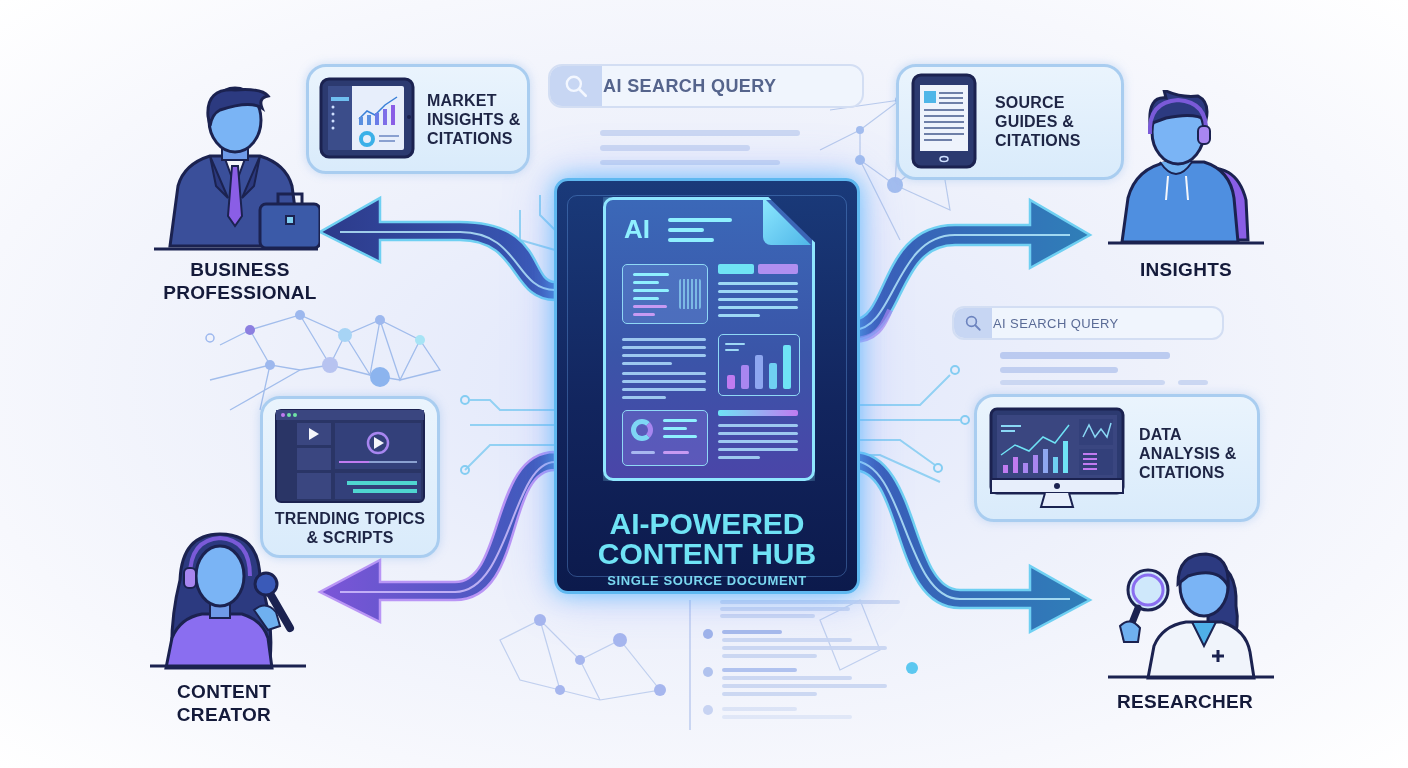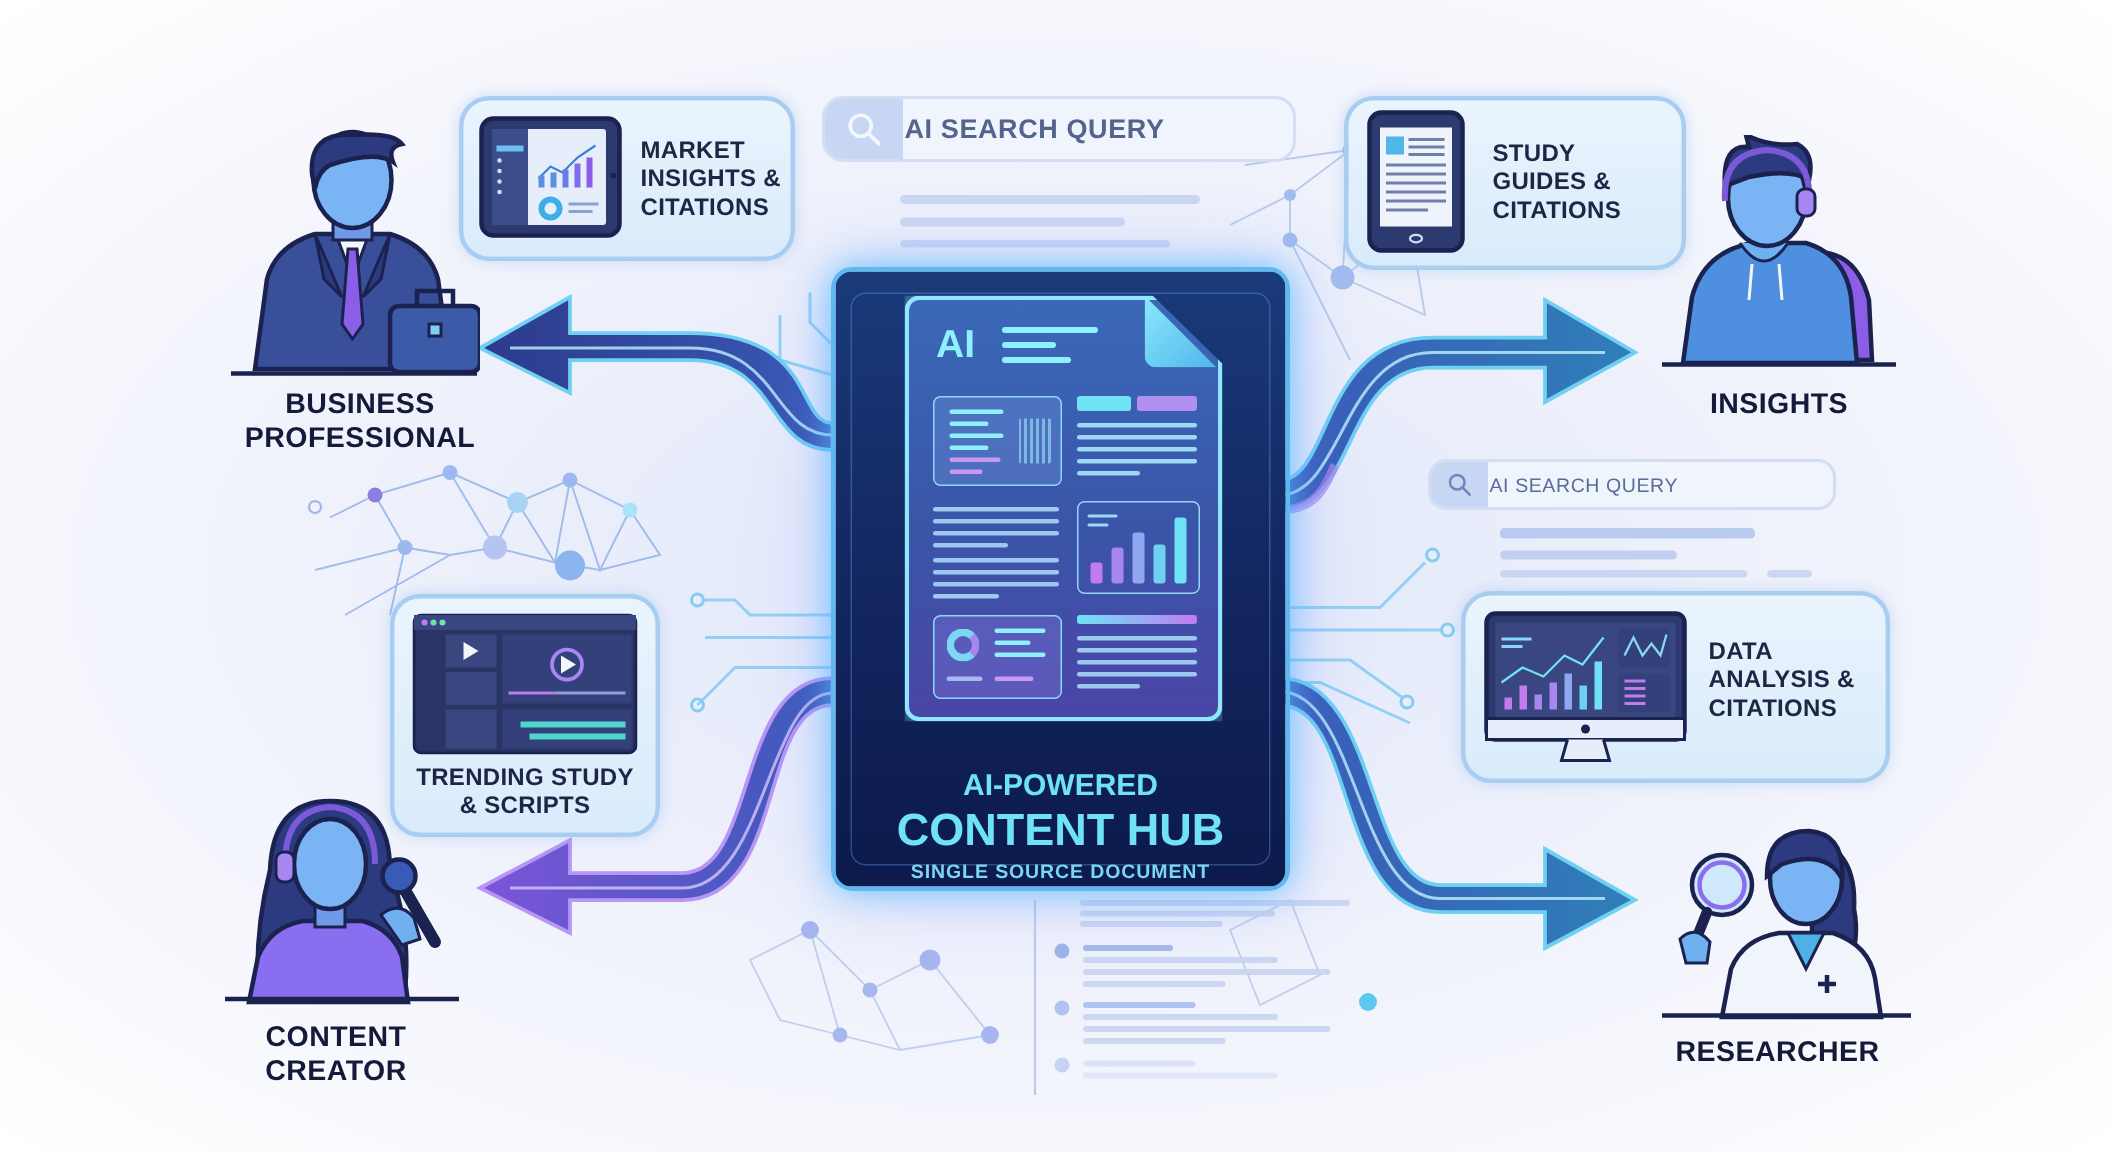--- a/index.html
+++ b/index.html
@@ -228,21 +228,21 @@
       <div class="bar" style="left:40px;top:40px;width:26px;height:3px;background:#c79af2;"></div>
     </div>
     <div class="bar" style="left:112px;top:210px;width:80px;height:6px;background:linear-gradient(90deg,#6fe3f5,#c07bf0);"></div>
     <div class="bar" style="left:112px;top:224px;width:80px;height:3px;background:#9dc8f0;"></div>
     <div class="bar" style="left:112px;top:232px;width:80px;height:3px;background:#9dc8f0;"></div>
     <div class="bar" style="left:112px;top:240px;width:80px;height:3px;background:#9dc8f0;"></div>
     <div class="bar" style="left:112px;top:248px;width:80px;height:3px;background:#9dc8f0;"></div>
     <div class="bar" style="left:112px;top:256px;width:42px;height:3px;background:#9dc8f0;"></div>
   </div>
   <div class="fold"></div>
-  <div class="hub-title" style="top:328px;font-size:20px;line-height:30px;">AI-POWERED</div>
+  <div class="hub-title" style="top:328px;font-size:30px;line-height:30px;">AI-POWERED</div>
   <div class="hub-title" style="top:358px;font-size:30px;line-height:30px;">CONTENT HUB</div>
   <div class="hub-title" style="top:392px;font-size:13px;letter-spacing:.6px;color:#7ad7f0;">SINGLE SOURCE DOCUMENT</div>
 </div>
 
 <svg class="abs" style="left:150px;top:86px;" width="170" height="166" viewBox="0 0 170 166">
   <path d="M20 160 L28 100 Q34 78 60 70 L110 70 Q136 78 142 100 L150 160 Z" fill="#3a4f9a" stroke="#1b2250" stroke-width="3"></path>
   <path d="M74 70 L85 100 L96 70 Z" fill="#f4f6fb" stroke="#1b2250" stroke-width="2"></path>
   <path d="M82 80 L88 80 L92 130 L85 140 L78 130 Z" fill="#8a5ee6" stroke="#1b2250" stroke-width="2"></path>
   <path d="M60 70 L78 112 L66 100 Z M110 70 L92 112 L104 100 Z" fill="#2c3a80" stroke="#1b2250" stroke-width="2"></path>
   <rect x="72" y="52" width="26" height="22" fill="#6f9ae8" stroke="#1b2250" stroke-width="2"></rect>
@@ -310,21 +310,21 @@
       <rect x="28" y="29" width="24" height="2" fill="#6e7fa8"></rect>
     <rect x="13" y="36" width="40" height="2" fill="#6e7fa8"></rect>
       <rect x="13" y="42" width="40" height="2" fill="#6e7fa8"></rect>
       <rect x="13" y="48" width="40" height="2" fill="#6e7fa8"></rect>
       <rect x="13" y="54" width="40" height="2" fill="#6e7fa8"></rect>
       <rect x="13" y="60" width="40" height="2" fill="#6e7fa8"></rect>
       <rect x="13" y="66" width="28" height="2" fill="#6e7fa8"></rect>
     <ellipse cx="33" cy="86" rx="4" ry="2.5" fill="none" stroke="#cfe0ff" stroke-width="1.5"></ellipse>
   </svg>
   <div class="bubble-text" style="left:96px;top:26px;">
-    <div>STUDY</div>
+    <div>SOURCE</div>
       <div>GUIDES &amp;</div>
       <div>CITATIONS</div>
   </div>
 </div>
 
 <svg class="abs" style="left:150px;top:520px;" width="156" height="150" viewBox="0 0 156 150">
   <path d="M30 60 Q20 100 22 140 L120 140 Q124 100 110 60 Q110 14 70 14 Q32 14 30 60 Z" fill="#2c3a80" stroke="#1b2250" stroke-width="3"></path>
   <path d="M16 148 L22 118 Q30 98 52 94 L92 94 Q112 100 118 118 L122 148 Z" fill="#8a6ef0" stroke="#1b2250" stroke-width="3"></path>
   <rect x="60" y="78" width="20" height="20" fill="#6f9ae8" stroke="#1b2250" stroke-width="2"></rect>
   <ellipse cx="70" cy="56" rx="24" ry="30" fill="#7ab4f5" stroke="#1b2250" stroke-width="3"></ellipse>
@@ -354,21 +354,21 @@
     <circle cx="103" cy="34" r="10" fill="none" stroke="#a886f0" stroke-width="2.5"></circle>
       <polygon points="99,28 99,40 109,34" fill="#f4f6fb"></polygon>
     <rect x="64" y="52" width="30" height="2" fill="#c07bf0"></rect>
       <rect x="94" y="52" width="48" height="2" fill="#8aa0d0"></rect>
     <rect x="22" y="64" width="34" height="26" fill="#3a4680"></rect>
     <rect x="60" y="64" width="86" height="26" fill="#33407a"></rect>
     <rect x="72" y="72" width="70" height="4" fill="#4fd6d0"></rect>
       <rect x="78" y="80" width="64" height="4" fill="#4fd6d0"></rect>
   </svg>
   <div class="bubble-text" style="left:0;right:0;top:110px;text-align:center;">
-    <div>TRENDING STUDY</div>
+    <div>TRENDING TOPICS</div>
       <div>&amp; SCRIPTS</div>
   </div>
 </div>
 
 <svg class="abs" style="left:1108px;top:546px;" width="166" height="134" viewBox="0 0 166 134">
   <path d="M100 14 Q130 20 128 60 Q132 80 124 100 L100 100 Z" fill="#2c3a80" stroke="#1b2250" stroke-width="3"></path>
   <path d="M40 132 L46 100 Q54 80 78 76 L114 76 Q138 84 142 106 L146 132 Z" fill="#f0f4fb" stroke="#1b2250" stroke-width="3"></path>
   <path d="M84 76 L96 100 L108 76 Z" fill="#4fb0e8" stroke="#1b2250" stroke-width="2"></path>
   <path d="M110 104 L110 116 M104 110 L116 110" stroke="#1b2250" stroke-width="3"></path>
   <ellipse cx="96" cy="40" rx="24" ry="30" fill="#7ab4f5" stroke="#1b2250" stroke-width="3"></ellipse>

